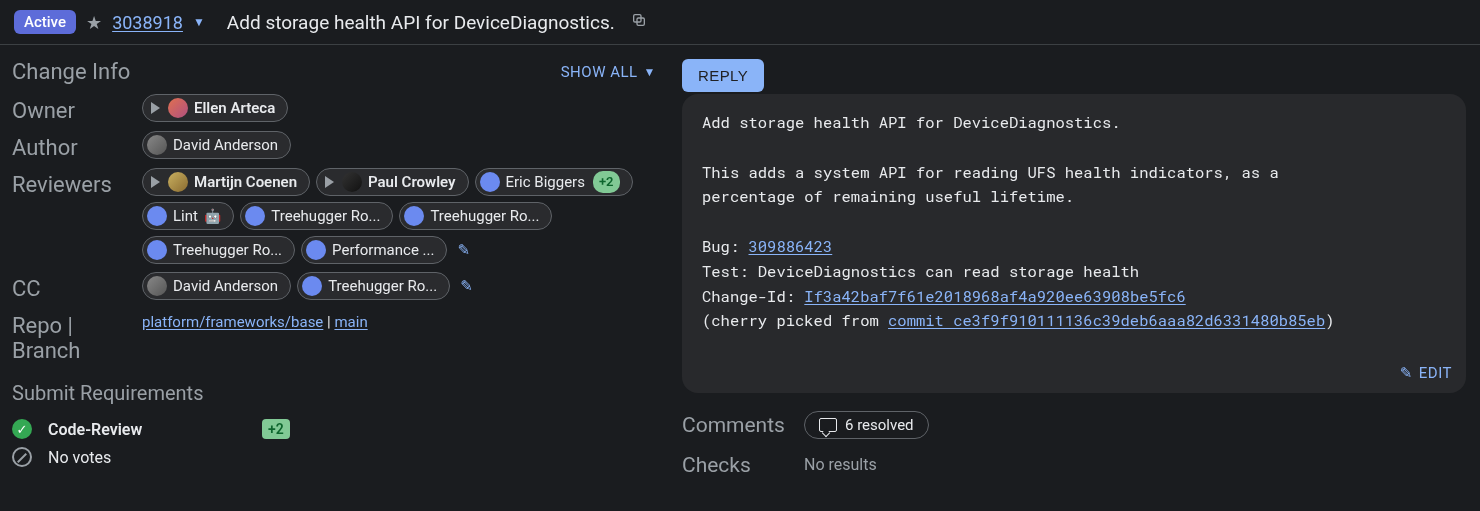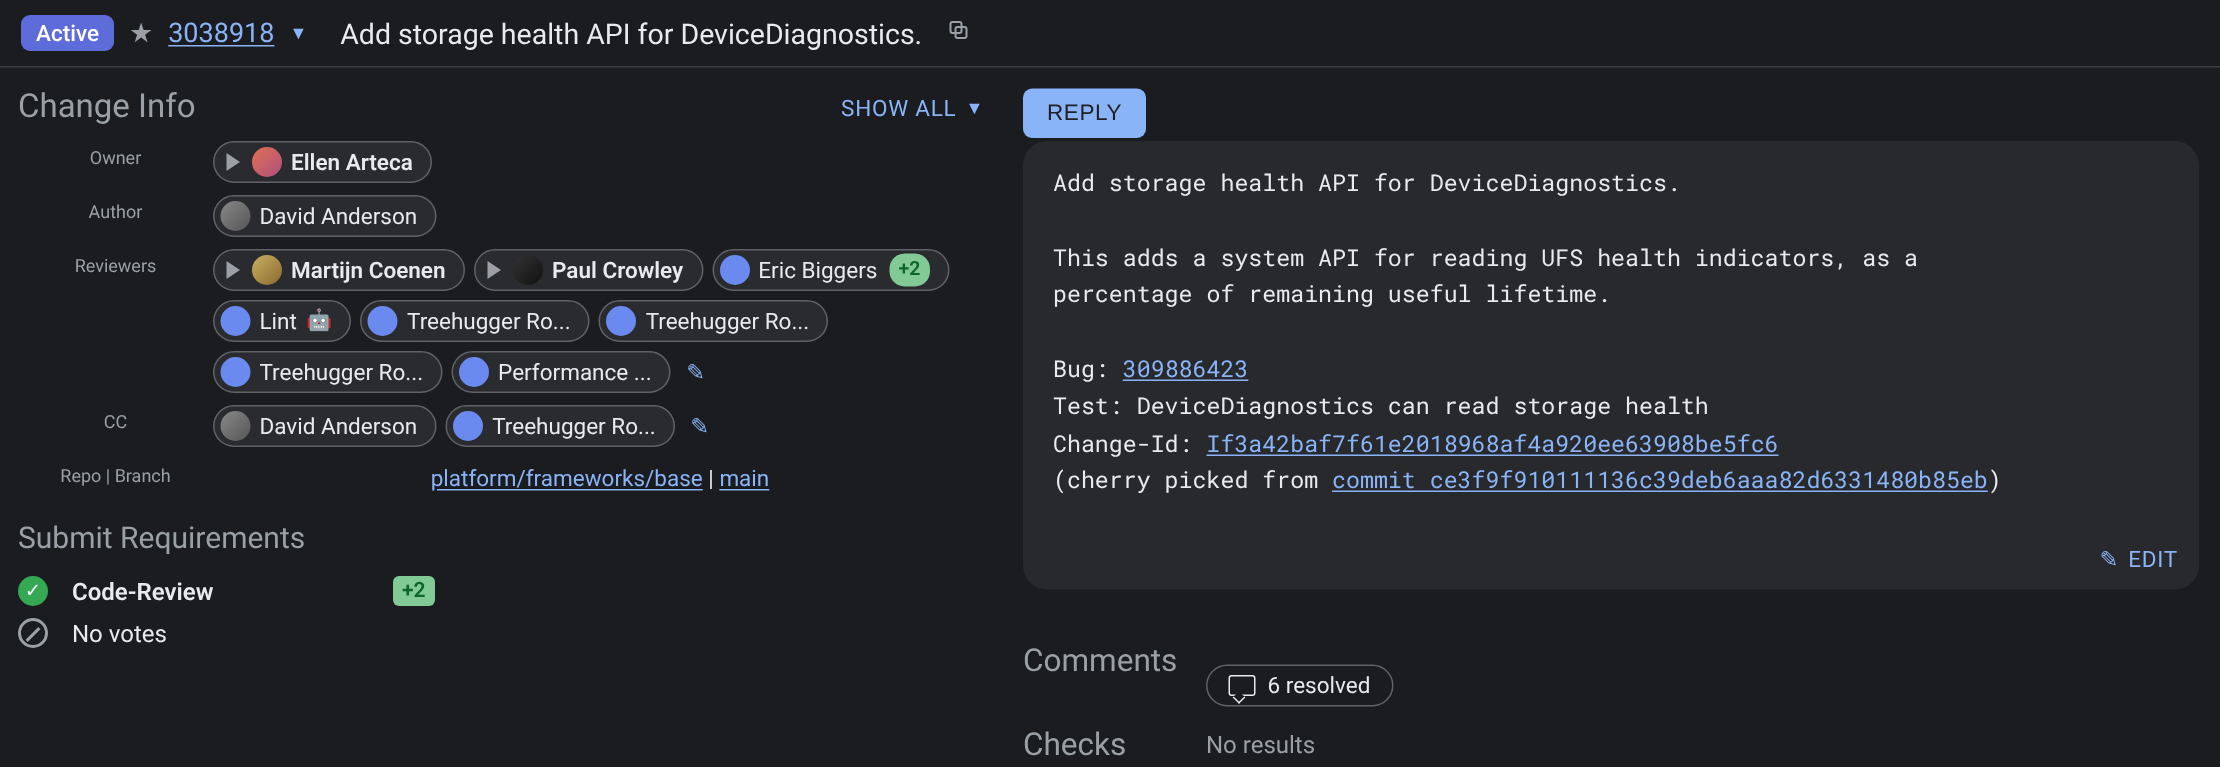--- a/index.html
+++ b/index.html
@@ -95,21 +95,21 @@
     padding-right: 2px;
   }
 
   .info-grid {
     display: grid;
     grid-template-columns: 130px 1fr;
     row-gap: 8px;
     align-items: start;
     padding-left: 4px;
   }
-  .label { color: var(--text-muted); font-size: 12px; padding-top: 4px; text-align: center; }
+  .label { color: var(--text-muted); font-size: 22px; padding-top: 4px; }
   .chips-cell { display: flex; flex-wrap: wrap; gap: 6px; align-items: center; }
 
   .chip {
     display: inline-flex;
     align-items: center;
     gap: 6px;
     background: var(--chip-bg);
     border: 1px solid var(--chip-border);
     border-radius: 16px;
     padding: 2px 12px 2px 4px;
@@ -143,21 +143,21 @@
     color: #0d652d;
     border-radius: 10px;
     padding: 0 6px;
     font-size: 13px;
     font-weight: 600;
     margin-left: 2px;
   }
   .robot { font-size: 14px; }
   .pencil { color: var(--link); font-size: 15px; margin-left: 4px; }
 
-  .repo-line { color: var(--text); padding-top: 4px; text-align: center; }
+  .repo-line { color: var(--text); padding-top: 4px; }
 
   .submit-title {
     font-size: 20px;
     color: var(--text-muted);
     font-weight: 400;
     margin: 18px 0 10px 4px;
   }
   .req-row {
     display: grid;
     grid-template-columns: 32px 210px 1fr;
@@ -244,21 +244,20 @@
   .resolved-chip {
     display: inline-flex;
     align-items: center;
     gap: 8px;
     border: 1px solid var(--chip-border);
     border-radius: 16px;
     padding: 4px 14px;
     color: var(--text);
     font-size: 15px;
     background: transparent;
-    margin-top: 32px;
   }
   .comment-icon {
     display: inline-block; position: relative;
     width: 16px; height: 12px;
     border: 1.5px solid var(--text);
     border-radius: 2px;
   }
   .comment-icon::after {
     content: "";
     position: absolute;

